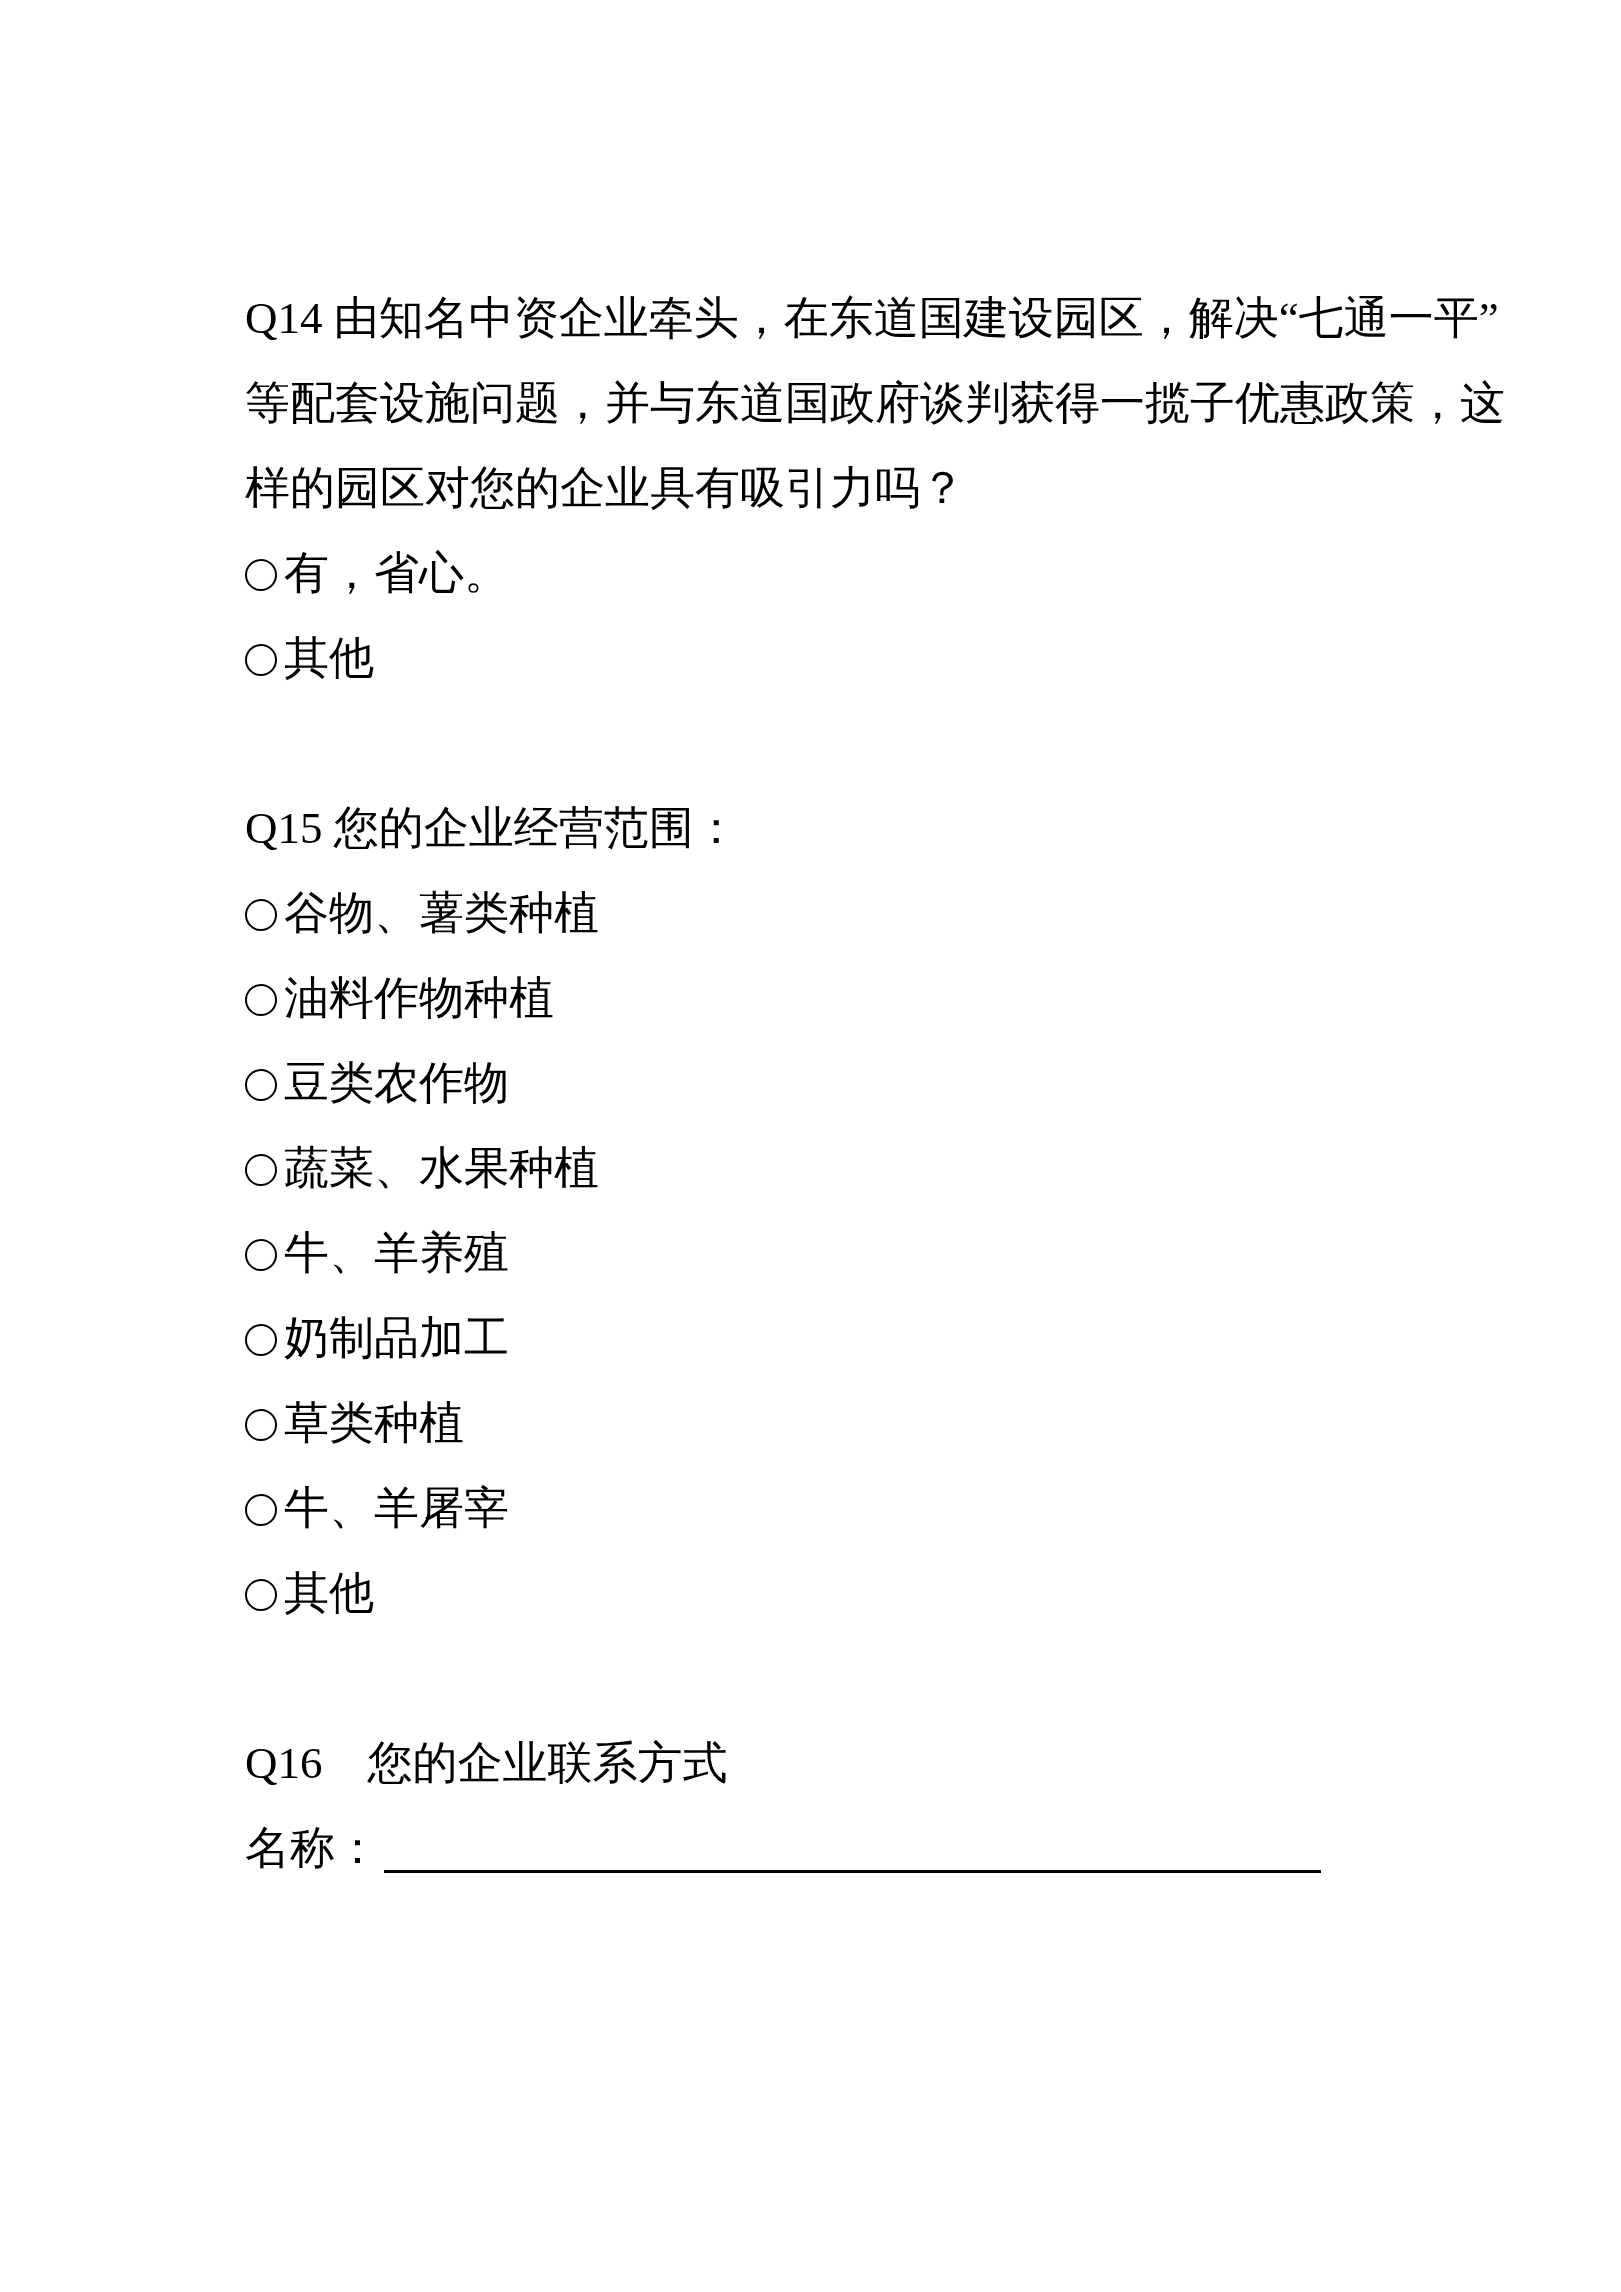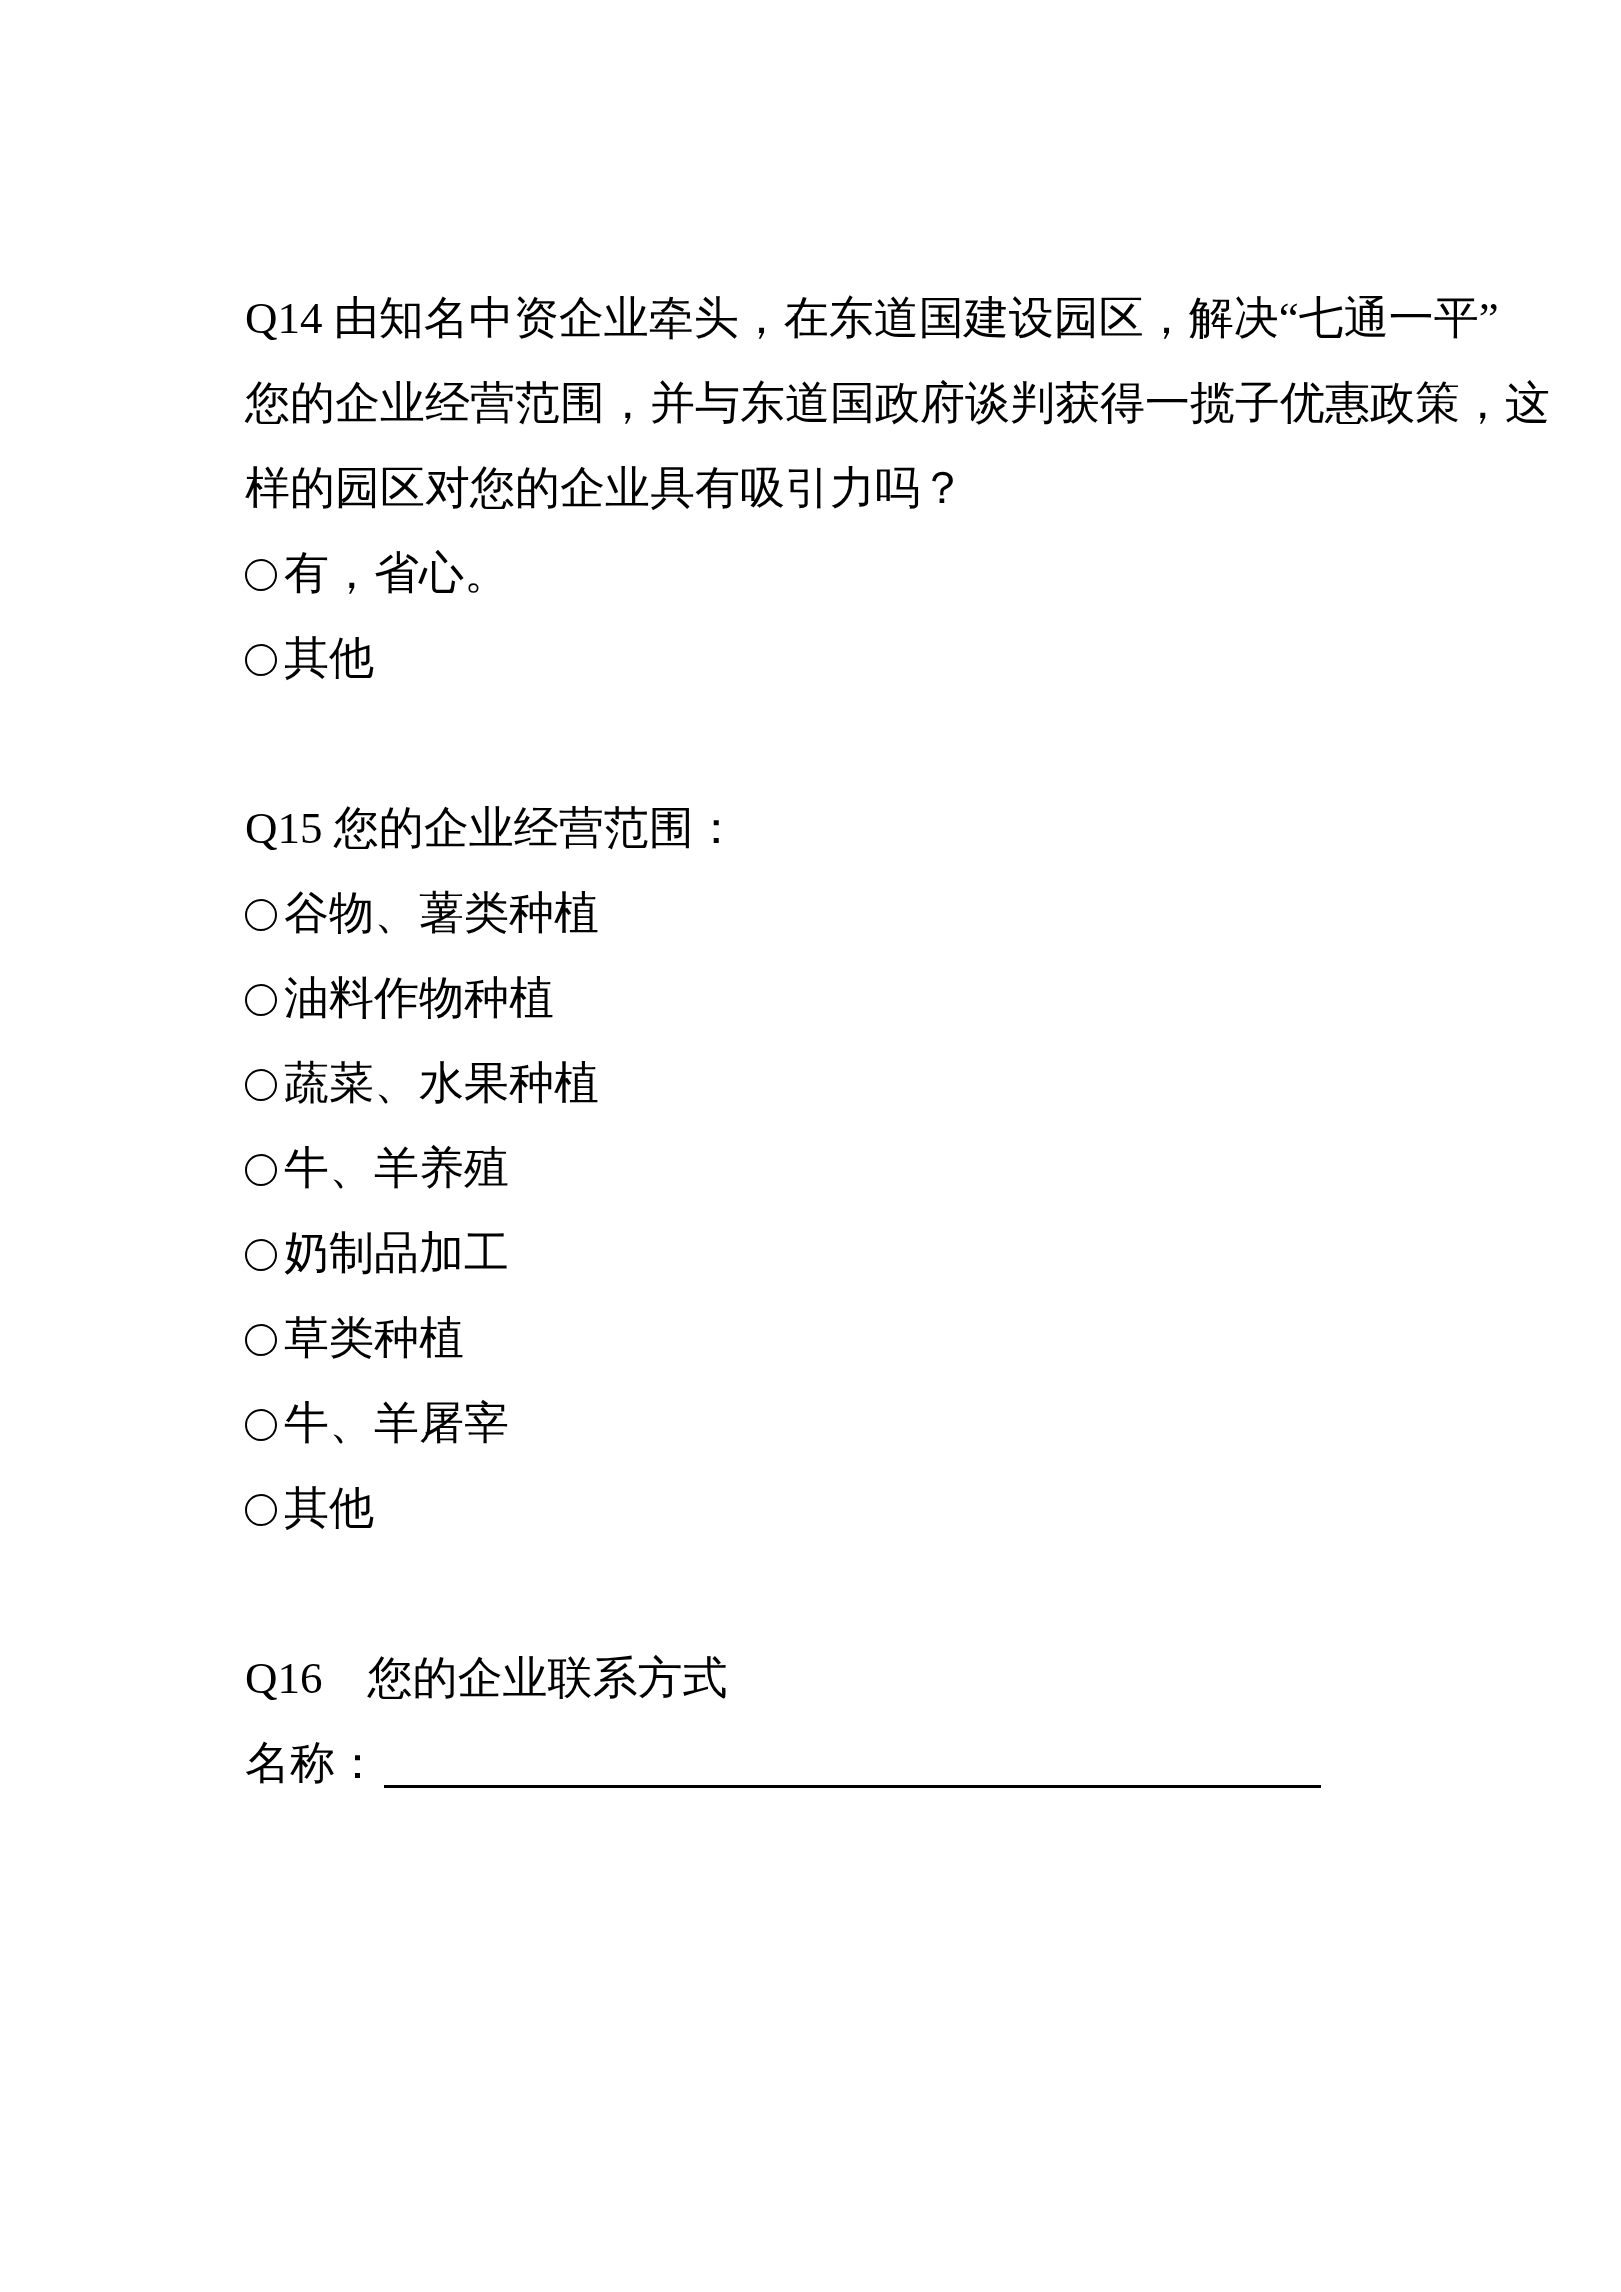--- a/index.html
+++ b/index.html
@@ -50,39 +50,42 @@
     margin-left: 3.9px;
   }
 </style>
 </head>
 <body>
 
 <div class="page">
   <div class="content">
 
     <div class="line">Q14 由知名中资企业牵头，在东道国建设园区，解决“七通一平”</div>
-    <div class="line">您的企业经营范围，并与东道国政府谈判获得一揽子优惠政策，这</div>
+    <div class="line">等配套设施问题，并与东道国政府谈判获得一揽子优惠政策，这</div>
     <div class="line">样的园区对您的企业具有吸引力吗？</div>
 
     <div class="line option">
       <span class="radio"></span><span>有，省心。</span>
     </div>
     <div class="line option">
       <span class="radio"></span><span>其他</span>
     </div>
 
     <div class="line blank"></div>
 
     <div class="line">Q15 您的企业经营范围：</div>
 
     <div class="line option">
       <span class="radio"></span><span>谷物、薯类种植</span>
     </div>
     <div class="line option">
       <span class="radio"></span><span>油料作物种植</span>
+    </div>
+    <div class="line option">
+      <span class="radio"></span><span>豆类农作物</span>
     </div>
     <div class="line option">
       <span class="radio"></span><span>蔬菜、水果种植</span>
     </div>
     <div class="line option">
       <span class="radio"></span><span>牛、羊养殖</span>
     </div>
     <div class="line option">
       <span class="radio"></span><span>奶制品加工</span>
     </div>

